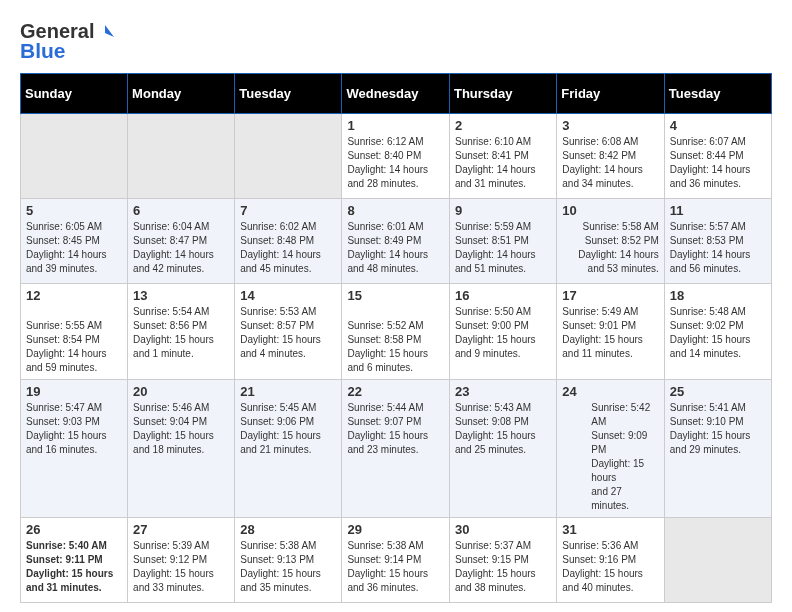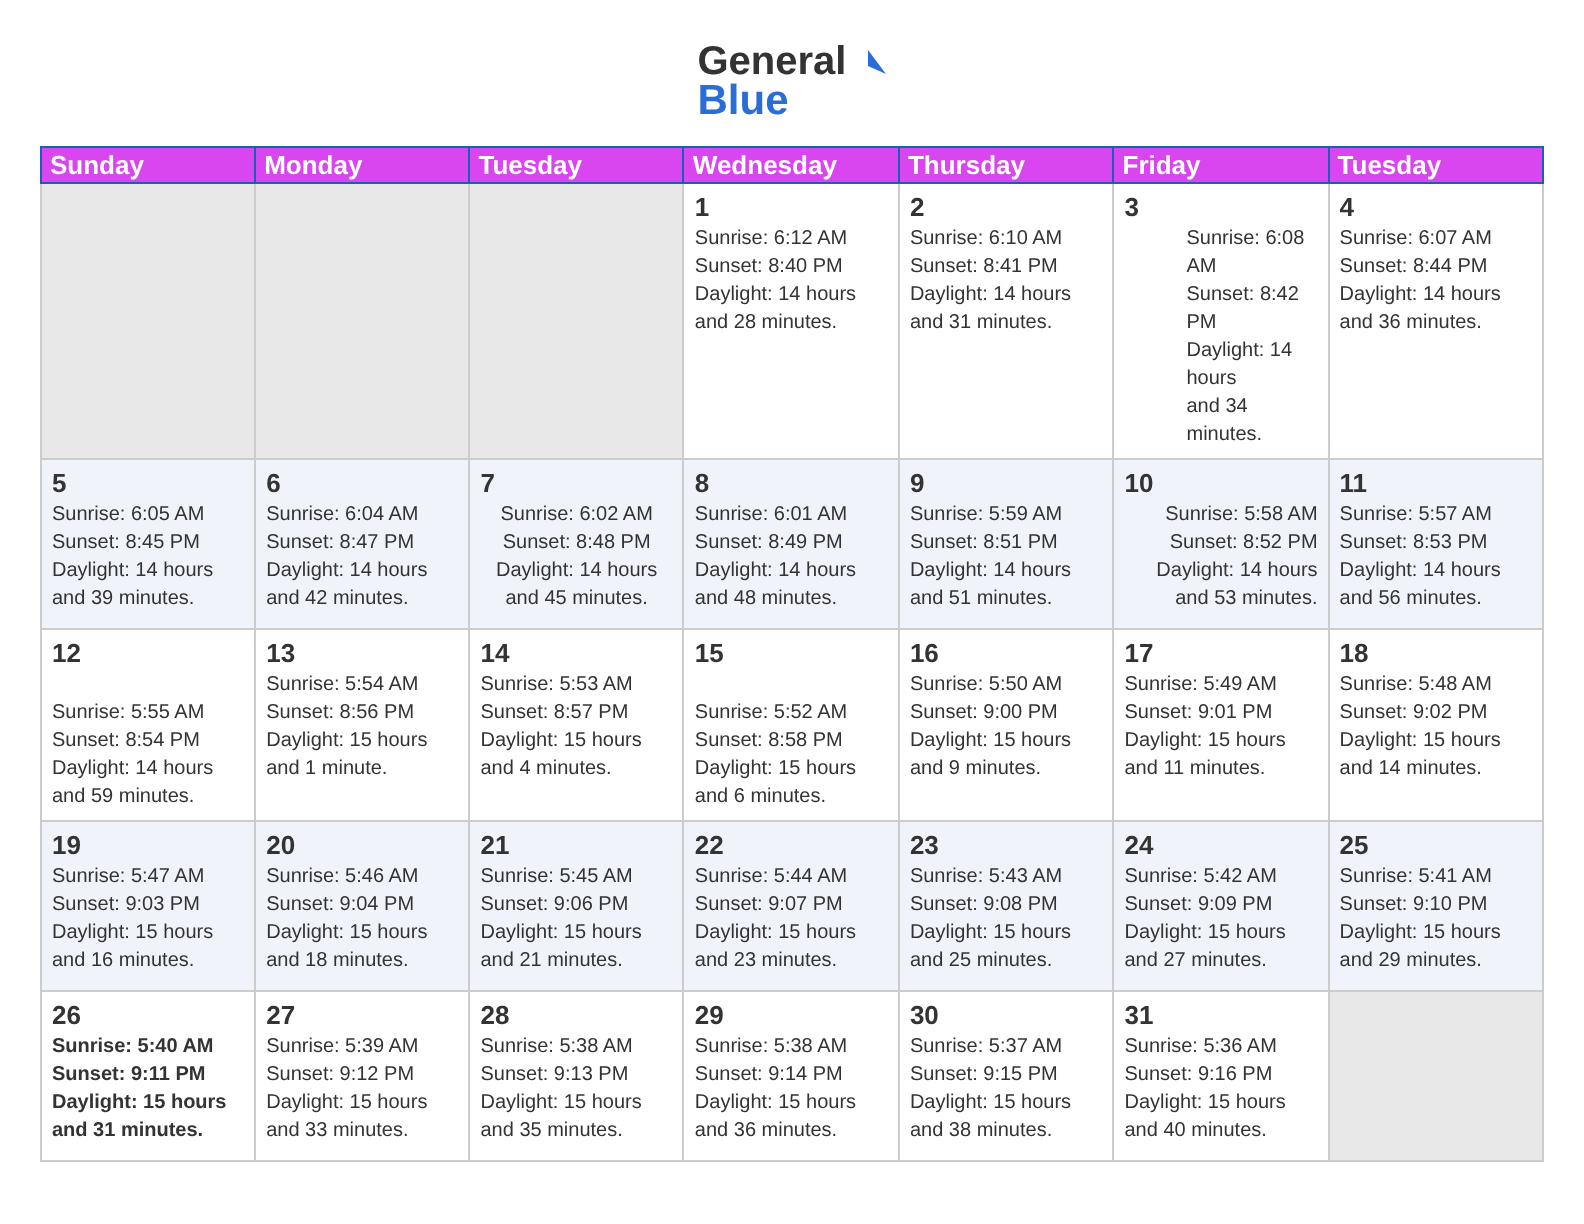--- a/index.html
+++ b/index.html
@@ -5,21 +5,21 @@
     * { box-sizing: border-box; margin: 0; padding: 0; }
     body {
       font-family: Arial, sans-serif;
       background: #fff;
       width: 792px;
       min-height: 612px;
       padding: 20px;
     }
     .header-area {
       display: flex;
-      justify-content: center;
+      justify-content: space-between;
       align-items: flex-start;
       margin-bottom: 10px;
     }
     .logo {
       display: flex;
       flex-direction: column;
       align-items: flex-start;
     }
     .title-area {
       text-align: right;
@@ -32,23 +32,23 @@
     .subtitle {
       font-size: 16px;
       color: #333;
     }
     .calendar {
       width: 100%;
       border-collapse: collapse;
       font-size: 11px;
     }
     .calendar thead th {
-      background-color: #d946ef;
+      background-color: #000000;
       color: #fff;
-      padding: 1px 4px;
+      padding: 12px 4px;
       text-align: left;
       font-size: 13px;
       font-weight: bold;
       border: 1px solid #1a5fb4;
     }
     .calendar tbody td {
       border: 1px solid #ccc;
       vertical-align: top;
       padding: 4px 5px;
       width: 108px;
@@ -117,21 +117,21 @@
         </td>
         <td>
           <div class="day-number">2</div>
           <div class="day-info" style="white-space: pre-line;">Sunrise: 6:10 AM
 Sunset: 8:41 PM
 Daylight: 14 hours
 and 31 minutes.</div>
         </td>
         <td>
           <div class="day-number">3</div>
-          <div class="day-info" style="white-space: pre-line; margin-left: 31px;">Sunrise: 6:08 AM
+          <div class="day-info" style="white-space: pre-line;">Sunrise: 6:08 AM
 Sunset: 8:42 PM
 Daylight: 14 hours
 and 34 minutes.</div>
         </td>
         <td>
           <div class="day-number">4</div>
           <div class="day-info" style="white-space: pre-line;">Sunrise: 6:07 AM
 Sunset: 8:44 PM
 Daylight: 14 hours
 and 36 minutes.</div>
@@ -147,21 +147,21 @@
         </td>
         <td>
           <div class="day-number">6</div>
           <div class="day-info" style="white-space: pre-line;">Sunrise: 6:04 AM
 Sunset: 8:47 PM
 Daylight: 14 hours
 and 42 minutes.</div>
         </td>
         <td>
           <div class="day-number">7</div>
-          <div class="day-info" style="white-space: pre-line; text-align: center;">Sunrise: 6:02 AM
+          <div class="day-info" style="white-space: pre-line;">Sunrise: 6:02 AM
 Sunset: 8:48 PM
 Daylight: 14 hours
 and 45 minutes.</div>
         </td>
         <td>
           <div class="day-number">8</div>
           <div class="day-info" style="white-space: pre-line;">Sunrise: 6:01 AM
 Sunset: 8:49 PM
 Daylight: 14 hours
 and 48 minutes.</div>
@@ -270,21 +270,21 @@
         </td>
         <td>
           <div class="day-number">23</div>
           <div class="day-info" style="white-space: pre-line;">Sunrise: 5:43 AM
 Sunset: 9:08 PM
 Daylight: 15 hours
 and 25 minutes.</div>
         </td>
         <td>
           <div class="day-number">24</div>
-          <div class="day-info" style="white-space: pre-line;">Sunrise: 5:42 AM
+          <div class="day-info" style="white-space: pre-line; margin-left: 29px;">Sunrise: 5:42 AM
 Sunset: 9:09 PM
 Daylight: 15 hours
 and 27 minutes.</div>
         </td>
         <td>
           <div class="day-number">25</div>
           <div class="day-info" style="white-space: pre-line;">Sunrise: 5:41 AM
 Sunset: 9:10 PM
 Daylight: 15 hours
 and 29 minutes.</div>

